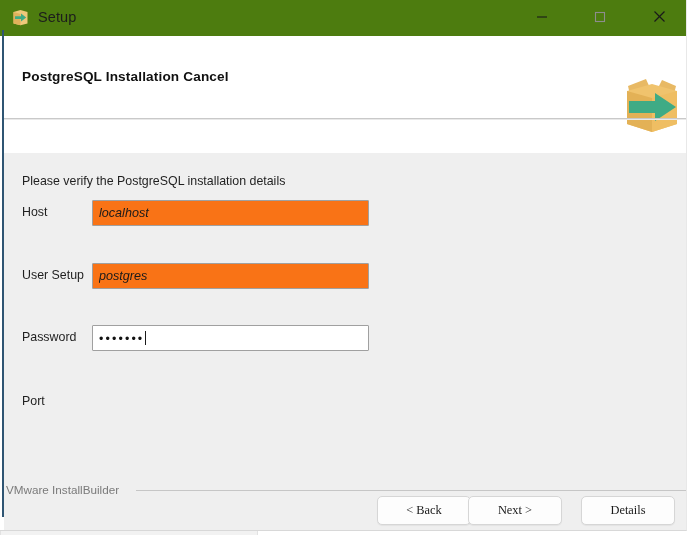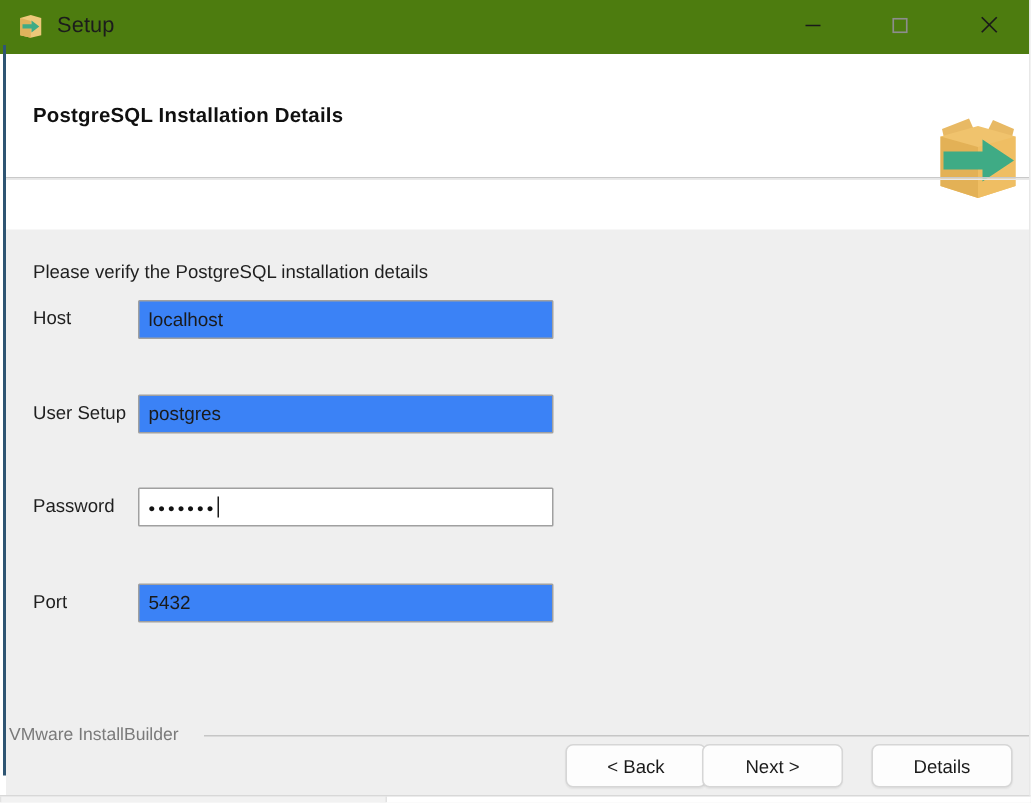--- a/index.html
+++ b/index.html
@@ -183,28 +183,29 @@
     color: #1f1f1f;
     white-space: nowrap;
   }
 
   .field-input {
     position: absolute;
     left: 88px;
     top: 0px;
     width: 277px;
     height: 26px;
-    background: #3b82f6;
+    background: #f97316;
     border: 1px solid #a0a0a0;
     border-radius: 1px;
     font-family: "Liberation Sans", sans-serif;
     font-size: 12.6px;
     color: #1a1a1a;
     padding: 0 0 0 6px;
     outline: none;
+    font-style: italic;
   }
 
   
   #field-password-display {
     position: absolute;
     left: 88px;
     top: 0px;
     width: 277px;
     height: 26px;
     background: #ffffff;
@@ -260,21 +261,21 @@
   }
 
   .dialog-button {
     position: absolute;
     top: 0;
     width: 94px;
     height: 29px;
     background: #fdfdfd;
     border: 1px solid #d6d6d6;
     border-radius: 5px;
-    font-family: Liberation Sans, sans-serif;
+    font-family: Liberation Serif, serif;
     font-size: 12.4px;
     color: #1a1a1a;
     cursor: default;
     padding: 0;
     box-shadow: 0 1px 1px rgba(0,0,0,0.05);
   }
   #btn-back   { left: 377px; }
   #btn-next   { left: 468px; }
   #btn-cancel { left: 581px; }
 </style>
@@ -313,21 +314,21 @@
 
     <button class="win-btn" id="btn-close">
       <svg width="13" height="13" viewBox="0 0 13 13">
         <line x1="1.5" y1="1.5" x2="11.5" y2="11.5" stroke="#1a1a1a" stroke-width="1.15"></line>
         <line x1="11.5" y1="1.5" x2="1.5" y2="11.5" stroke="#1a1a1a" stroke-width="1.15"></line>
       </svg>
     </button>
   </div>
 
   <div id="header-banner">
-    <div id="page-title">PostgreSQL Installation Details</div>
+    <div id="page-title">PostgreSQL Installation Cancel</div>
 
     <span id="banner-icon">
       <svg width="72" height="72" viewBox="0 0 72 72">
 
         <path d="M12 17 L30 10 L34 19 L14 26 Z" fill="#e8b964"></path>
         <path d="M60 17 L46 11 L42 19 L58 25 Z" fill="#e8b964"></path>
 
         <path d="M11 22 L36 15 L61 22 L61 55 L36 63 L11 55 Z" fill="#f0c36d"></path>
 
         <path d="M11 22 L36 29 L36 63 L11 55 Z" fill="#e3b156"></path>
@@ -359,21 +360,20 @@
     <div class="form-row" style="top:172px;">
       <label class="field-label">Password</label>
       <div id="field-password-display">
         <span id="password-bullets">•••••••</span>
         <span id="password-caret"></span>
       </div>
     </div>
 
     <div class="form-row" style="top:236px;">
       <label class="field-label">Port</label>
-      <input class="field-input" type="text" readonly="" value="5432" style="">
     </div>
   </div>
 
   <div id="footer-brand">VMware InstallBuilder</div>
   <div id="footer-rule"></div>
 
   <div id="button-bar">
     <button class="dialog-button" id="btn-back">&lt; Back</button>
     <button class="dialog-button" id="btn-next">Next &gt;</button>
     <button class="dialog-button" id="btn-cancel">Details</button>

